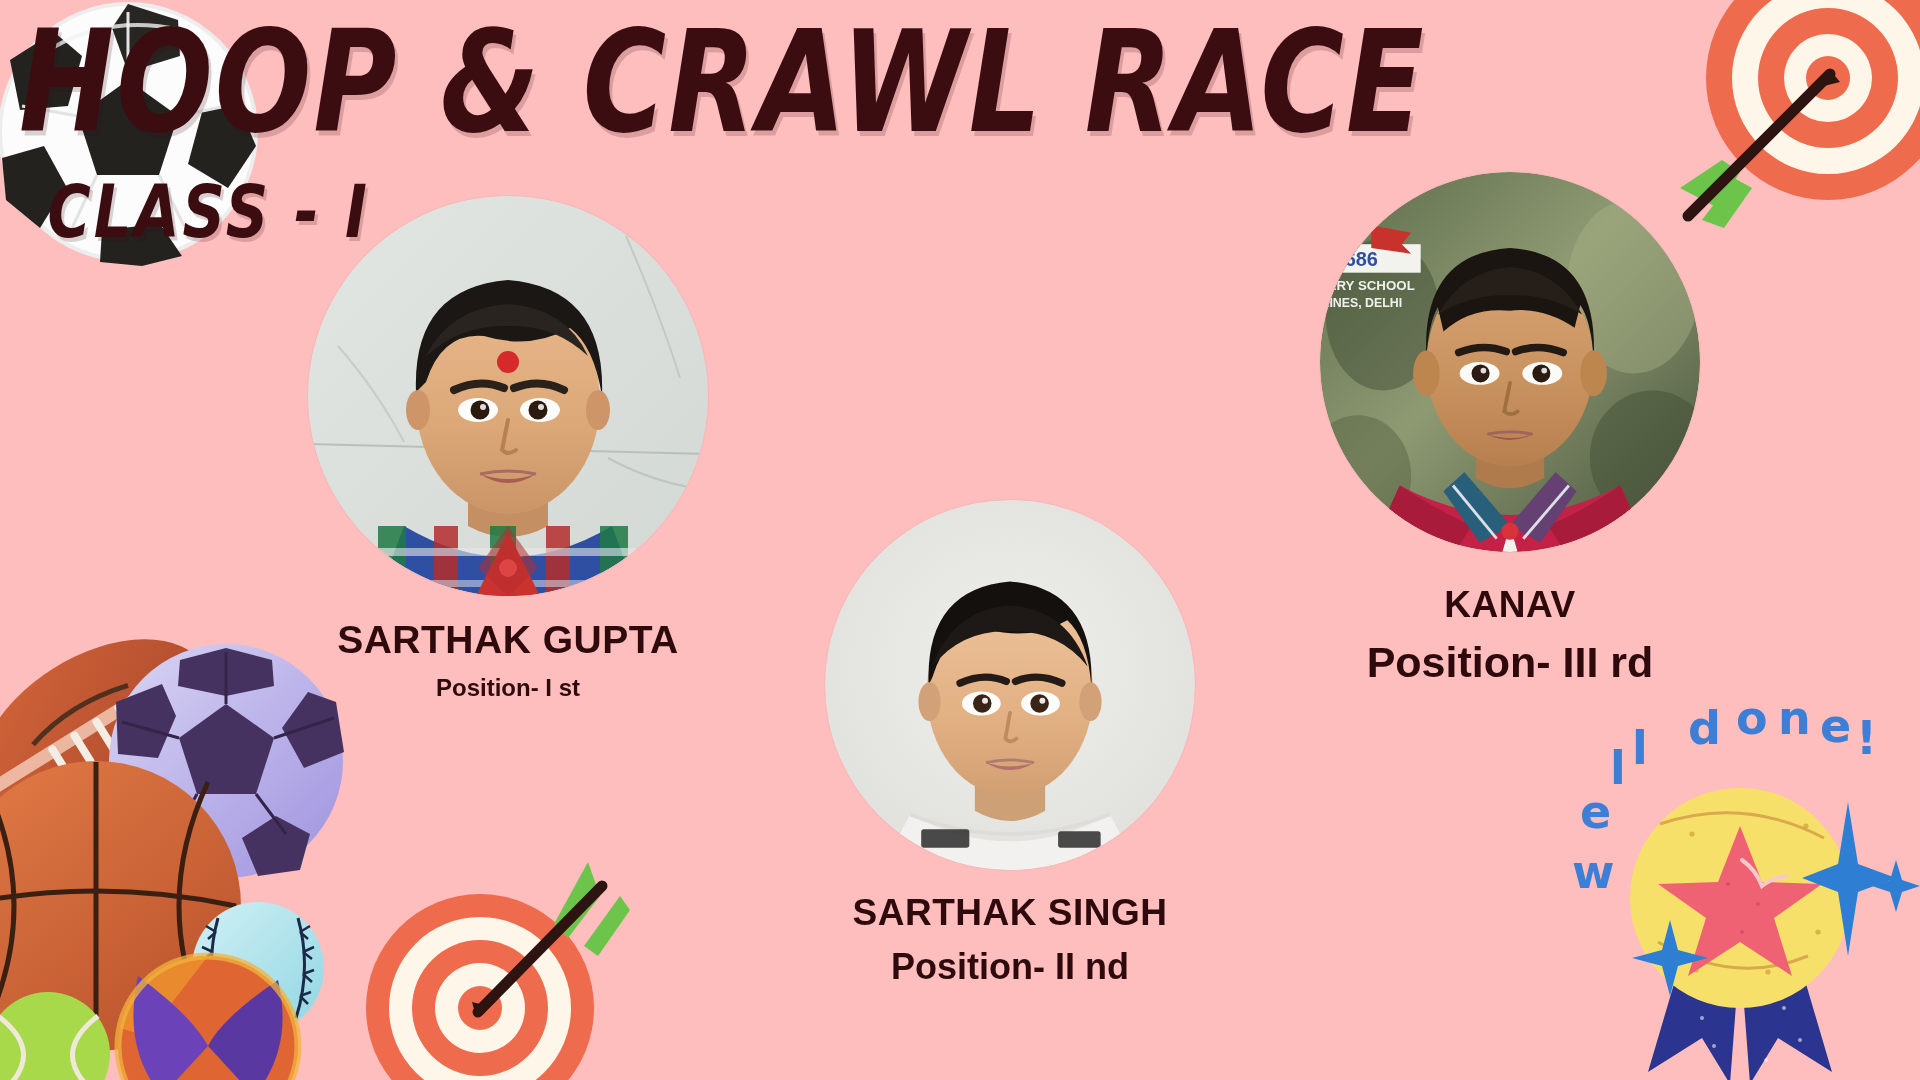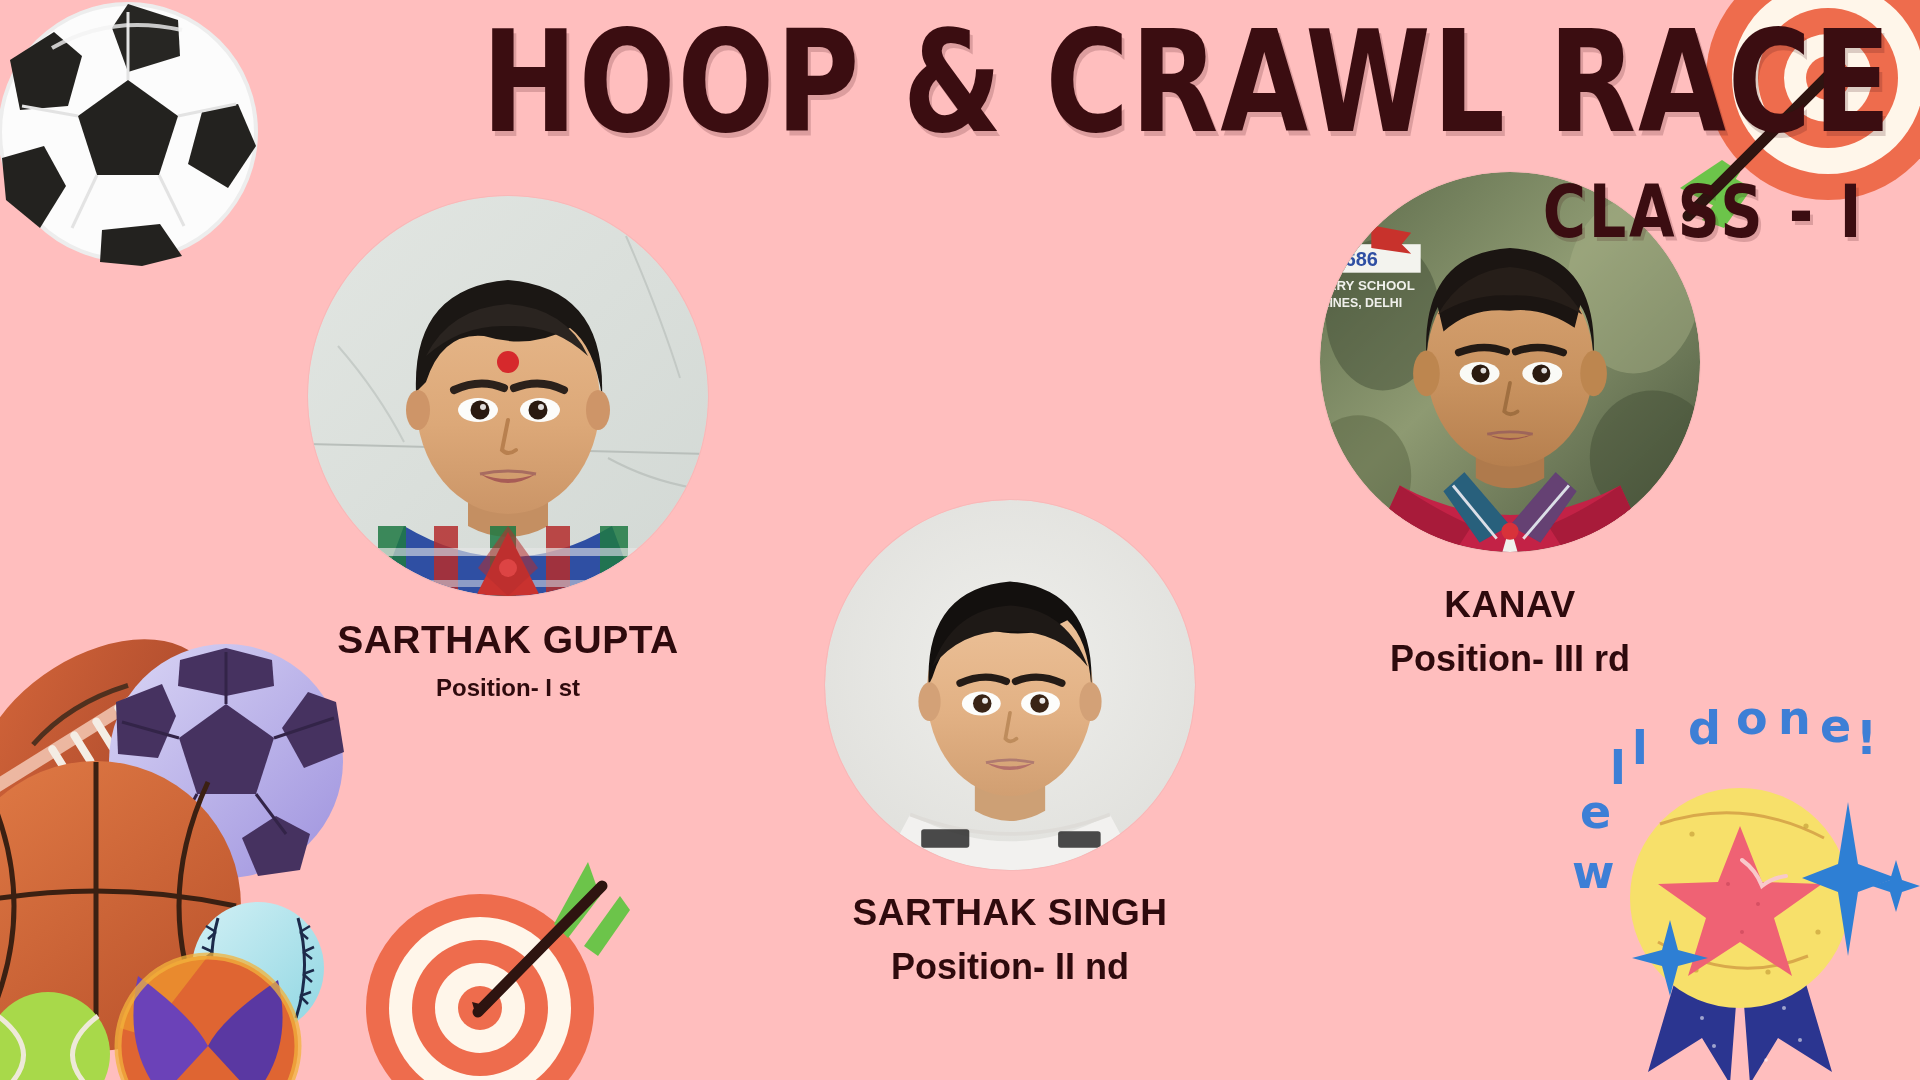--- a/index.html
+++ b/index.html
@@ -7,22 +7,22 @@
   html,body { width:1920px; height:1080px; overflow:hidden; }
   body {
     background:#FFBEBE;
     font-family:"Liberation Sans", sans-serif;
     position:relative;
   }
   #stage { position:absolute; inset:0; width:1920px; height:1080px; }
 
   
   .title-block {
-    position:absolute; left:0; right:8px; top:14px;
-    text-align:right; z-index:30; pointer-events:none;
+    position:absolute; left:0; right:16px; top:14px;
+    text-align:left; z-index:30; pointer-events:none;font-style:italic;
   }
   .main-title {
     font-family:"DejaVu Sans", sans-serif;
     font-weight:bold;
     font-size:116px;
     line-height:0.96;
     letter-spacing:2px;
     color:#3B0D11;
     transform:scaleY(1.22) scaleX(0.98);
     transform-origin:top center;
@@ -74,21 +74,21 @@
   
   #winner-2 { left:790px; top:500px; width:440px; }
   #winner-2 .photo { width:370px; height:370px; }
   #winner-2 .w-name { font-size:37px; margin-top:22px; }
   #winner-2 .w-pos  { font-size:36px; margin-top:12px; }
 
   
   #winner-3 { left:1290px; top:172px; width:440px; }
   #winner-3 .photo { width:380px; height:380px; }
   #winner-3 .w-name { font-size:37px; margin-top:32px; }
-  #winner-3 .w-pos  { font-size:36px; margin-top:12px; }
+  #winner-3 .w-pos  { font-size:43px; margin-top:12px; }
 
   svg.fill { display:block; width:100%; height:100%; }
   .deco { position:absolute; z-index:5; }
 </style>
 </head>
 <body>
 
 <div id="stage">
 
   <div class="deco" style="left:-8px; top:-6px; width:272px; height:272px;">

